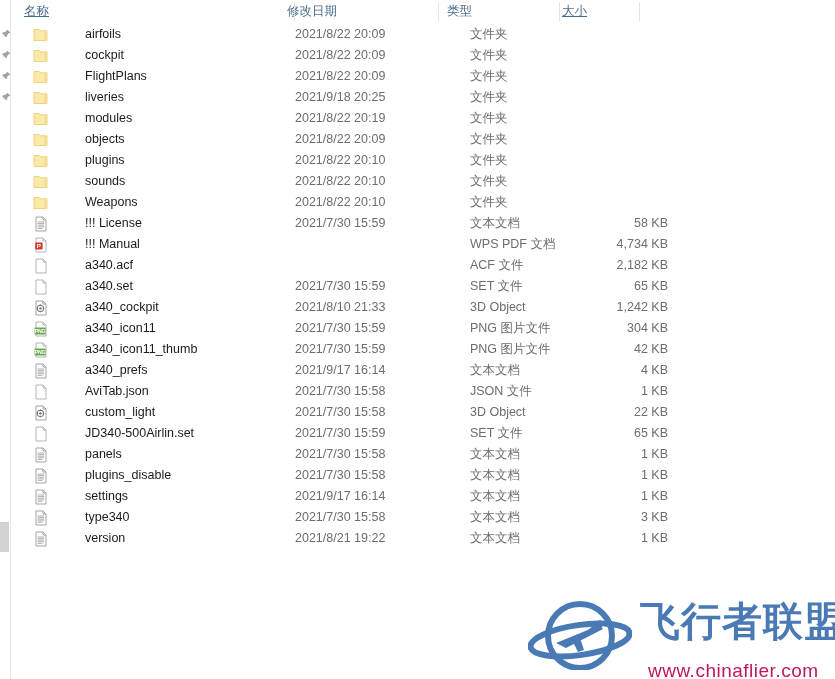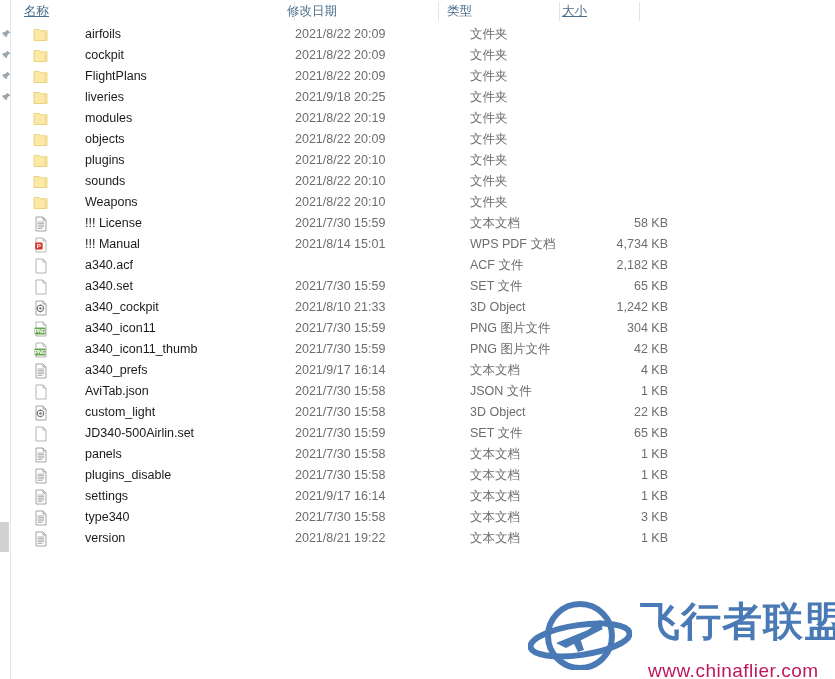--- a/index.html
+++ b/index.html
@@ -370,21 +370,20 @@
         <span class="icon">
           <svg viewBox="0 0 16 16" width="16" height="16">
             <path d="M3 1h7l3 3v11H3z" fill="#ffffff" stroke="#adadad" stroke-width="0.9"></path>
             <path d="M10 1v3h3" fill="none" stroke="#adadad" stroke-width="0.9"></path>
             <rect x="2.2" y="5.6" width="7.4" height="7" rx="1" fill="#d8342a"></rect>
             <text x="5.9" y="11.3" font-size="6.2" font-family="Liberation Sans, sans-serif" fill="#ffffff" text-anchor="middle" font-weight="bold">P</text>
           </svg>
         </span>
         <span class="fname">!!! Manual</span>
       </div>
-      <div class="cell-date">2021/8/14 15:01</div>
       <div class="cell-type">WPS PDF 文档</div>
       <div class="cell-size">4,734 KB</div>
     </div>
     <div class="file-row">
       <div class="cell-name">
         <span class="icon">
           <svg viewBox="0 0 16 16" width="16" height="16">
             <path d="M3 1h7l3 3v11H3z" fill="#ffffff" stroke="#adadad" stroke-width="0.9"></path>
             <path d="M10 1v3h3" fill="none" stroke="#adadad" stroke-width="0.9"></path>
           </svg>

